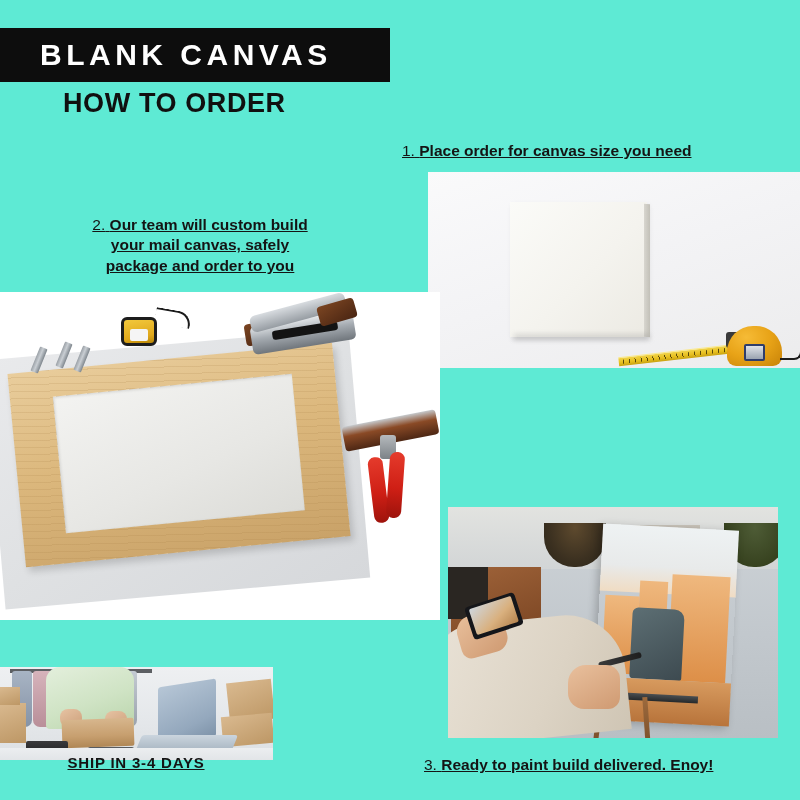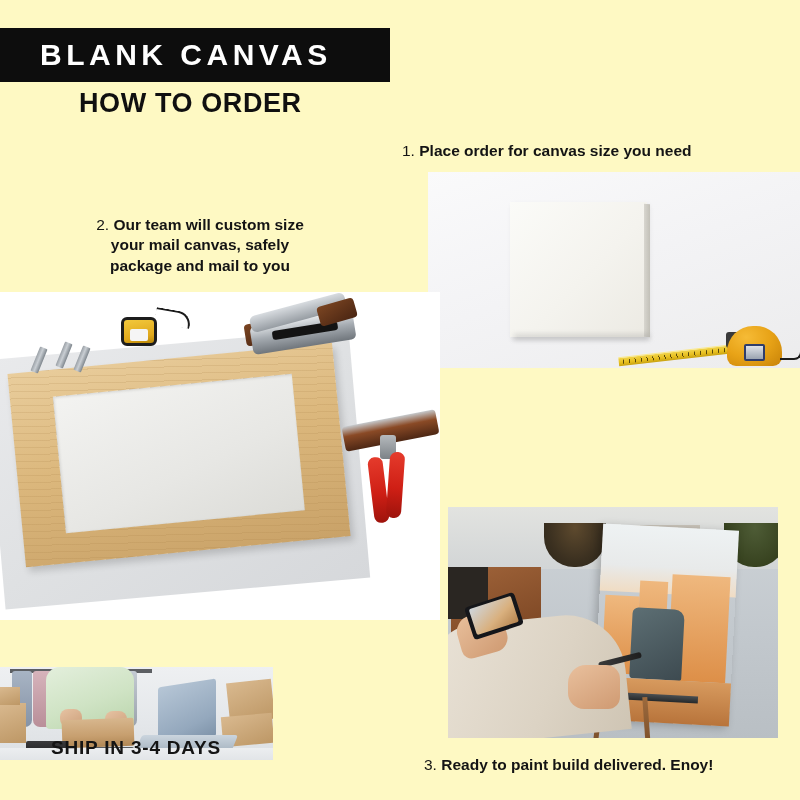--- a/index.html
+++ b/index.html
@@ -6,21 +6,21 @@
   * { box-sizing: border-box; margin: 0; padding: 0; }
   html, body {
     width: 800px; height: 800px;
     background: #ffffff;
     font-family: "Liberation Sans", "DejaVu Sans", sans-serif;
     overflow: hidden;
   }
   #page {
     position: relative;
     width: 800px; height: 800px;
-    background: #fef9c3;
+    background: #5eead4;
   }
 
   
   .title-bar {
     position: absolute;
     left: 0; top: 28px;
     width: 390px; height: 54px;
     background: #0d0d0d;
     display: flex; align-items: center;
   }
@@ -33,53 +33,53 @@
     white-space: nowrap;
   }
   .subtitle {
     position: absolute;
     left: 63px; top: 88px;
     font-size: 27px;
     font-weight: bold;
     color: #101010;
     letter-spacing: 0.6px;
     white-space: nowrap;
-    margin-left: 16px;
   }
 
   
   .caption {
     position: absolute;
     color: #141414;
     font-weight: bold;
     line-height: 1.32;
+    text-decoration: underline;
   }
   .caption .num { font-weight: normal; }
 
   #cap-1 {
     left: 402px; top: 141px;
     font-size: 15.5px;
     white-space: nowrap;
   }
   #cap-2 {
     left: 45px; top: 215px;
     width: 310px;
     text-align: center;
     font-size: 15.5px;
   }
   #cap-3 {
     left: 424px; top: 755px;
     font-size: 15.5px;
     white-space: nowrap;
   }
   #cap-ship {
-    left: 0px; top: 735px;
+    left: 0px; top: 753px;
     width: 272px;
     text-align: center;
-    font-size: 19px;
+    font-size: 15px;
     letter-spacing: 0.8px;
   }
 
   
   .photo { position: absolute; overflow: hidden; }
 
   
   #photo-canvas {
     left: 428px; top: 172px;
     width: 372px; height: 196px;
@@ -510,24 +510,24 @@
     <div class="tape-blade"></div>
     <div class="tape-clip"></div>
     <div class="tape-body"></div>
     <div class="tape-window"></div>
     <div class="tape-cord"></div>
   </div>
 
   <div class="caption" id="cap-2">
     <div>
       <span class="num">2.</span>
-      <span>Our team will custom size</span>
+      <span>Our team will custom build</span>
     </div>
     <div>your mail canvas, safely</div>
-    <div>package and mail to you</div>
+    <div>package and order to you</div>
   </div>
 
   <div class="photo" id="photo-frame">
     <div class="cloth"></div>
     <div class="frame-outer">
       <div class="grain"></div>
       <div class="frame-inner"></div>
     </div>
     <div class="staple s1"></div>
     <div class="staple s2"></div>

